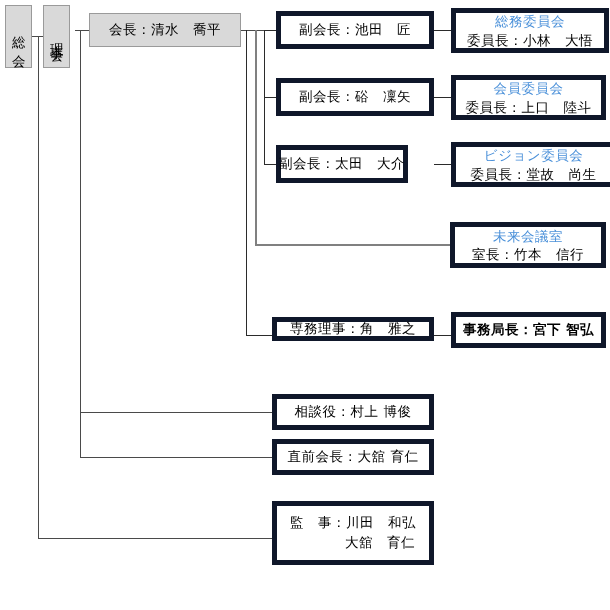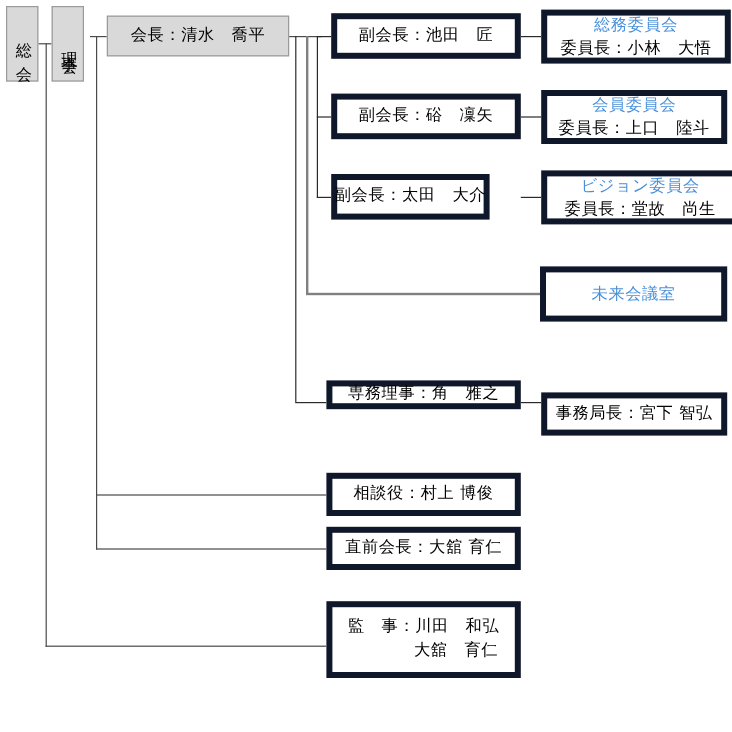--- a/index.html
+++ b/index.html
@@ -139,27 +139,28 @@
     <span class="sub-line">委員長：上口　陸斗</span>
   </div>
 
   <div class="box" style="left:451px; top:142px; width:165px; height:45px;">
     <span class="title-blue">ビジョン委員会</span>
     <span class="sub-line">委員長：堂故　尚生</span>
   </div>
 
   <div class="box" style="left:450px; top:222px; width:156px; height:46px;">
     <span class="title-blue">未来会議室</span>
+    <span class="sub-line">室長：竹本　信行</span>
   </div>
 
   <div class="box" style="left:272px; top:317px; width:162px; height:24px;">
     <span class="single">専務理事：角　雅之</span>
   </div>
 
-  <div class="box" style="left:451px; top:327px; width:155px; height:36px;">
+  <div class="box" style="left:451px; top:312px; width:155px; height:36px;font-weight:bold;">
     <span class="single">事務局長：宮下 智弘</span>
   </div>
 
   <div class="box" style="left:272px; top:394px; width:162px; height:36px;">
     <span class="single">相談役：村上 博俊</span>
   </div>
 
   <div class="box" style="left:272px; top:439px; width:162px; height:36px;">
     <span class="single">直前会長：大舘 育仁</span>
   </div>

